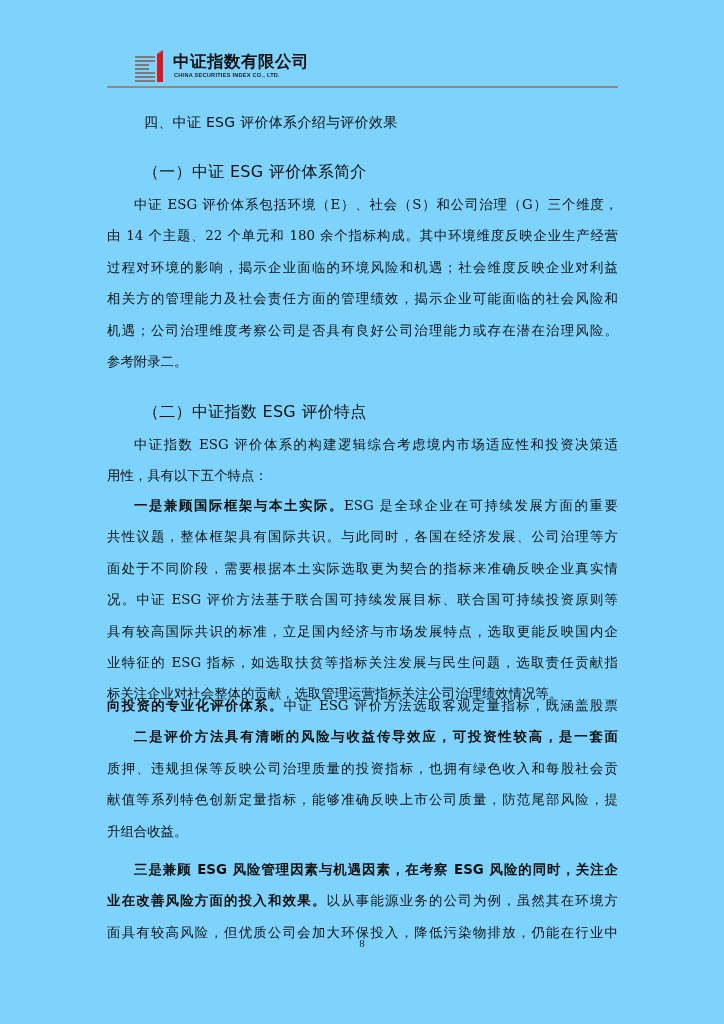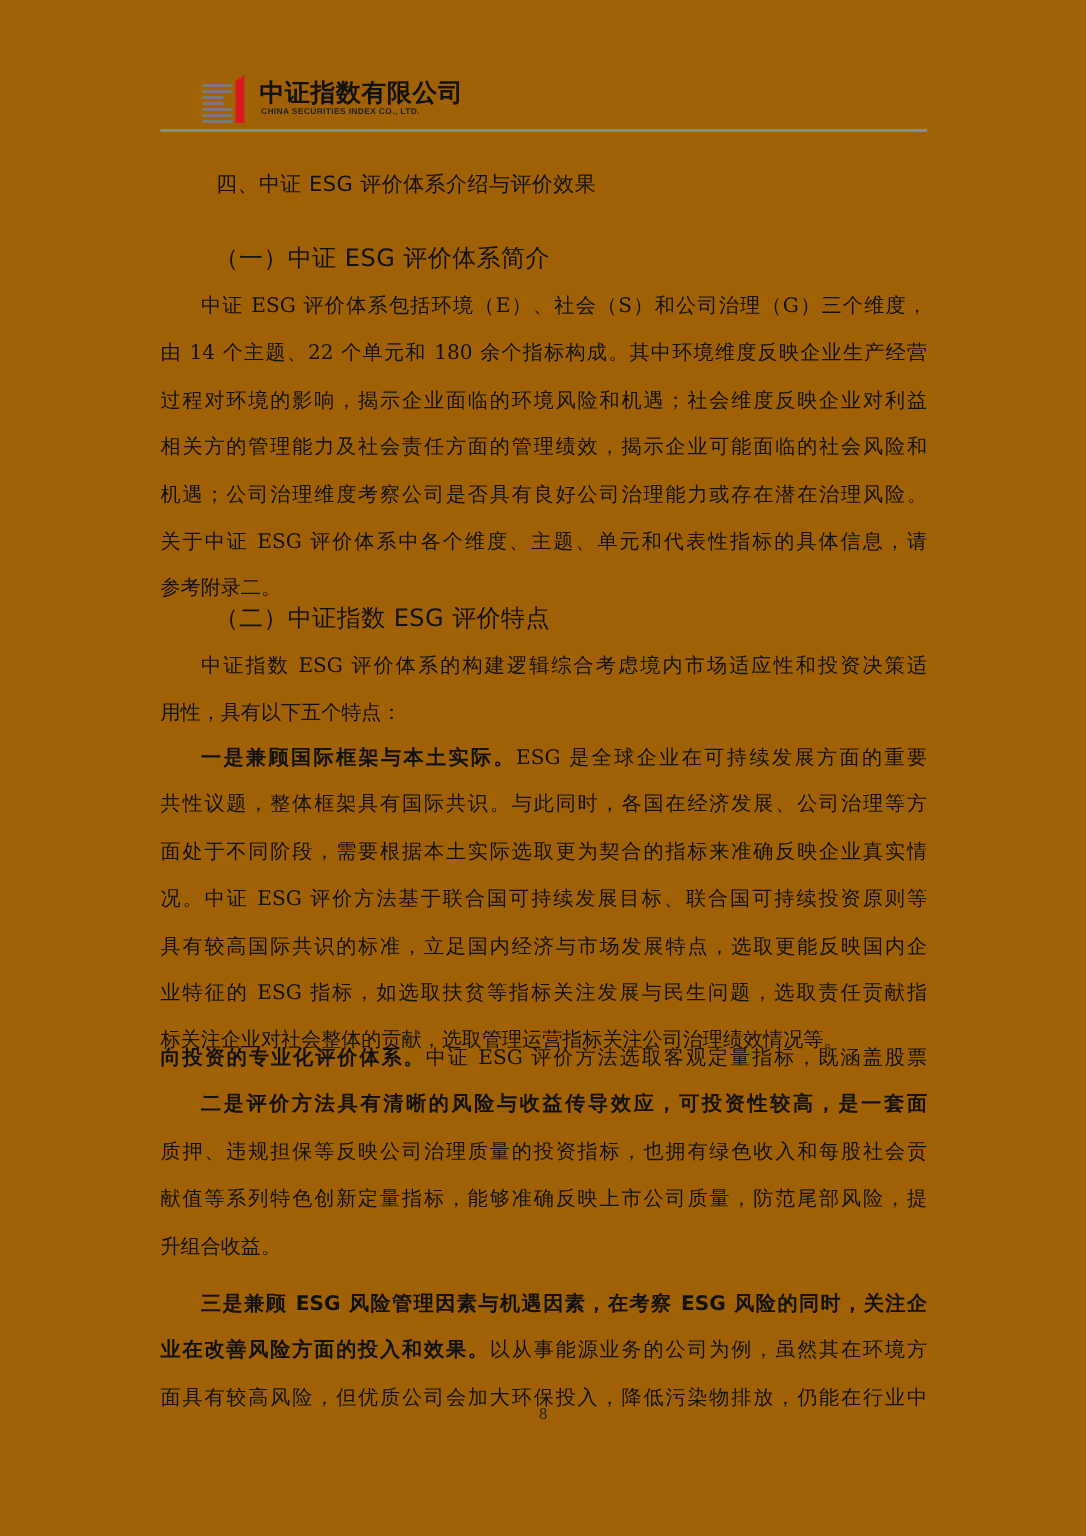--- a/index.html
+++ b/index.html
@@ -1,17 +1,17 @@
 <!DOCTYPE html>
 <html><head>
   <meta charset="utf-8">
   <style>
     html, body { margin: 0; padding: 0; background: #ffffff; }
     body { width: 724px; height: 1024px; position: relative; overflow: hidden; color: #111; }
-    .page { position: absolute; left: 0; top: 0; width: 724px; height: 1024px; background: #a16207; }
+    .page { position: absolute; left: 0; top: 0; width: 724px; height: 1024px; background: #7dd3fc; }
 
     
     .header { position: absolute; left: 107px; top: 50px; width: 511px; height: 40px; }
     .logo { position: absolute; left: 28px; top: 4px; width: 30px; height: 28px; }
     .logo .bar { position: absolute; left: 0; height: 2px; background: #7a7a7a; }
     .logo .red { position: absolute; left: 22px; top: 0; width: 6px; height: 28px; background: #d71920; }
     .logo .redtip { position: absolute; left: 22px; top: -4px; width: 0; height: 0;
       border-left: 6px solid transparent; border-bottom: 4px solid #d71920; }
     .company-cn { position: absolute; left: 66px; top: 3px; font-family: "DejaVu Sans", sans-serif;
       font-weight: bold; font-size: 16.5px; letter-spacing: 0.5px; color: #111; line-height: 18px; white-space: nowrap; }
@@ -66,21 +66,20 @@
 
   <div class="h1">四、中证 ESG 评价体系介绍与评价效果</div>
 
   <div class="h2 h2a">（一）中证 ESG 评价体系简介</div>
   <div class="para p1">
     <span class="line indent">中证 ESG 评价体系包括环境（E）、社会（S）和公司治理（G）三个维度，</span>
     <span class="line">由 14 个主题、22 个单元和 180 余个指标构成。其中环境维度反映企业生产经营</span>
     <span class="line">过程对环境的影响，揭示企业面临的环境风险和机遇；社会维度反映企业对利益</span>
     <span class="line">相关方的管理能力及社会责任方面的管理绩效，揭示企业可能面临的社会风险和</span>
     <span class="line">机遇；公司治理维度考察公司是否具有良好公司治理能力或存在潜在治理风险。</span>
-    <span class="line">关于中证 ESG 评价体系中各个维度、主题、单元和代表性指标的具体信息，请</span>
     <span class="line last">参考附录二。</span>
   </div>
 
   <div class="h2 h2b">（二）中证指数 ESG 评价特点</div>
   <div class="para p2">
     <span class="line indent">中证指数 ESG 评价体系的构建逻辑综合考虑境内市场适应性和投资决策适</span>
     <span class="line last">用性，具有以下五个特点：</span>
   </div>
 
   <div class="para p3">

